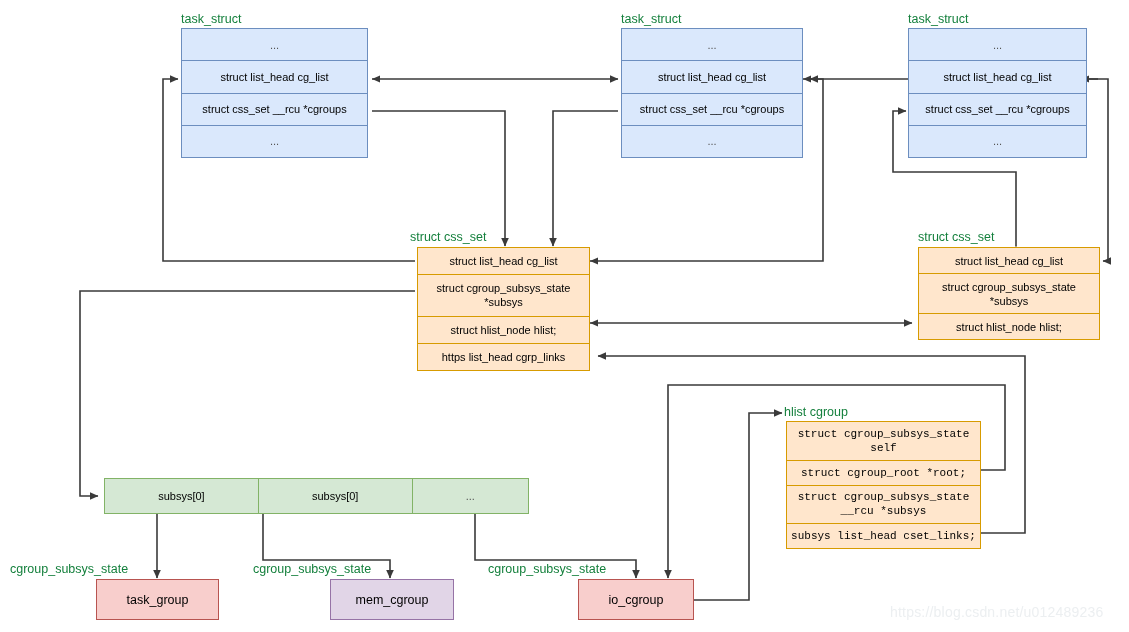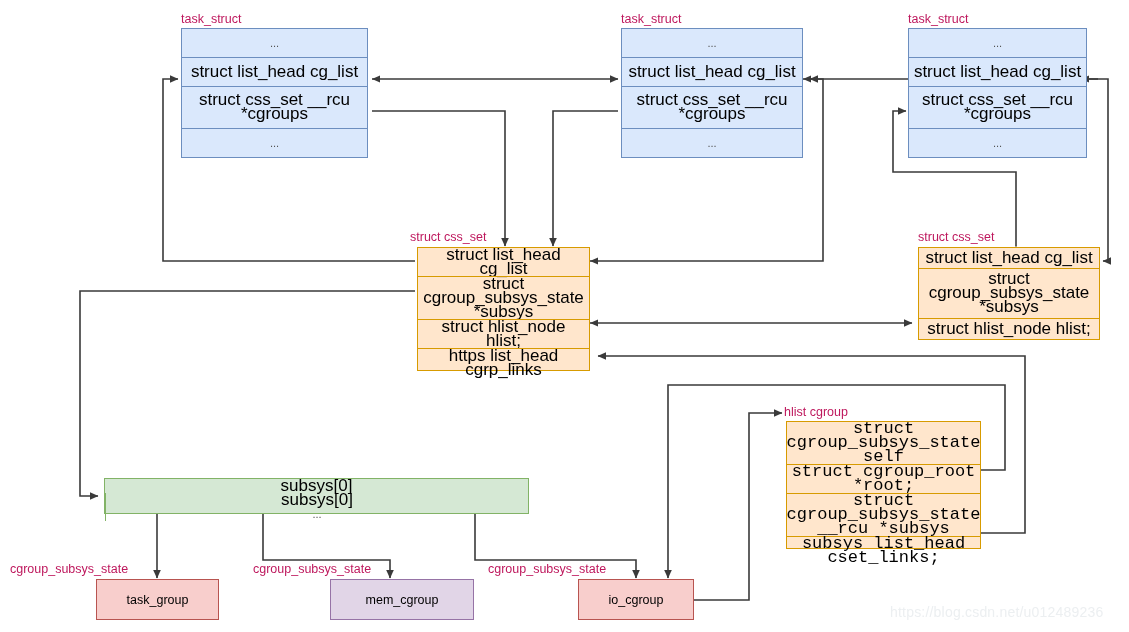--- a/index.html
+++ b/index.html
@@ -23,38 +23,38 @@
     left: 0;
     top: 0;
     width: 1129px;
     height: 632px;
     pointer-events: none;
   }
   .caption {
     position: absolute;
     font-size: 12.5px;
     line-height: 14px;
-    color: #be185d;
+    color: #15803d;
     white-space: nowrap;
   }
   .struct {
     position: absolute;
     box-sizing: border-box;
     border: 1px solid #6c8ebf;
     background: #dae8fc;
     display: flex;
     flex-direction: column;
   }
   .struct .row {
     flex: 1 1 auto;
     display: flex;
     align-items: center;
     justify-content: center;
     text-align: center;
-    font-size: 17px;
+    font-size: 11px;
     line-height: 14px;
     box-sizing: border-box;
     border-top: 1px solid #6c8ebf;
     padding: 0 4px;
   }
   .struct .row:first-child {
     border-top: none;
   }
   .struct .row.ellipsis {
     color: #555;
@@ -63,21 +63,21 @@
   .struct.orange {
     border-color: #d79b00;
     background: #ffe6cc;
   }
   .struct.orange .row {
     border-top-color: #d79b00;
   }
   .struct.green {
     border-color: #82b366;
     background: #d5e8d4;
-    flex-direction: column;
+    flex-direction: row;
   }
   .struct.green .row {
     border-top: none;
     border-left: 1px solid #82b366;
   }
   .struct.green .row:first-child {
     border-left: none;
   }
   .leafbox {
     position: absolute;
@@ -204,21 +204,21 @@
     <div class="row">subsys[0]</div>
     <div class="row ellipsis">...</div>
   </div>
 
   <div class="caption" style="left:10px; top:562px;">cgroup_subsys_state</div>
   <div class="leafbox" style="left:96px; top:579px; width:123px; height:41px;text-align:center;">
     <span>task_group</span>
   </div>
 
   <div class="caption" style="left:253px; top:562px;">cgroup_subsys_state</div>
-  <div class="leafbox purple" style="left:330px; top:579px; width:144px; height:41px;">
+  <div class="leafbox purple" style="left:330px; top:579px; width:124px; height:41px;">
     <span>mem_cgroup</span>
   </div>
 
   <div class="caption" style="left:488px; top:562px;">cgroup_subsys_state</div>
   <div class="leafbox" style="left:578px; top:579px; width:116px; height:41px;text-align:right;">
     <span>io_cgroup</span>
   </div>
 
   <div class="watermark" style="left:890px; top:604px;">https://blog.csdn.net/u012489236</div>
 

